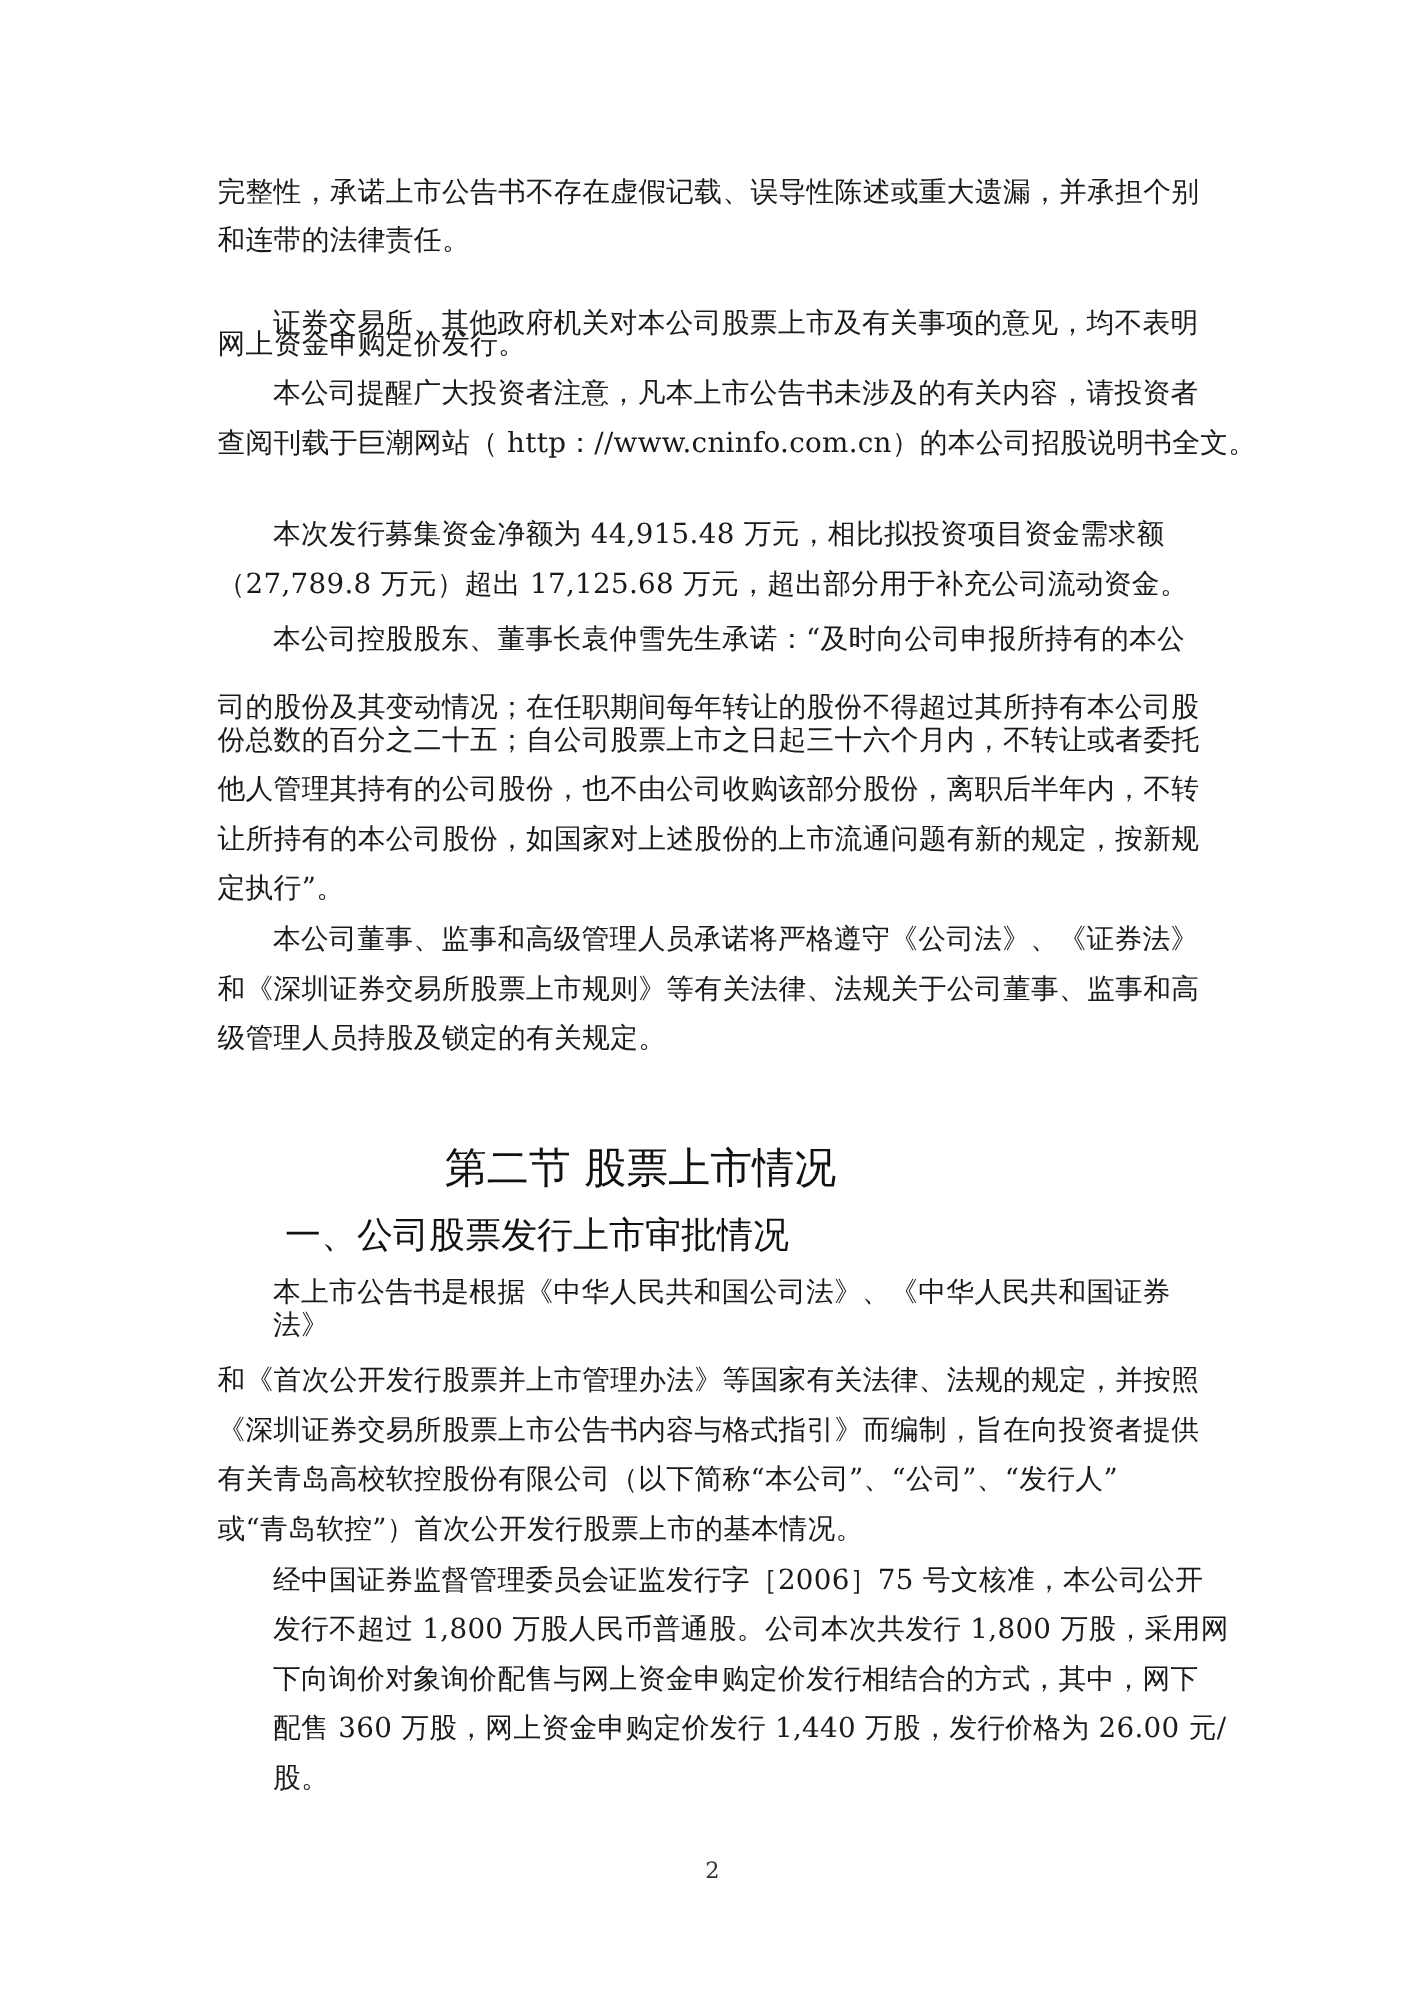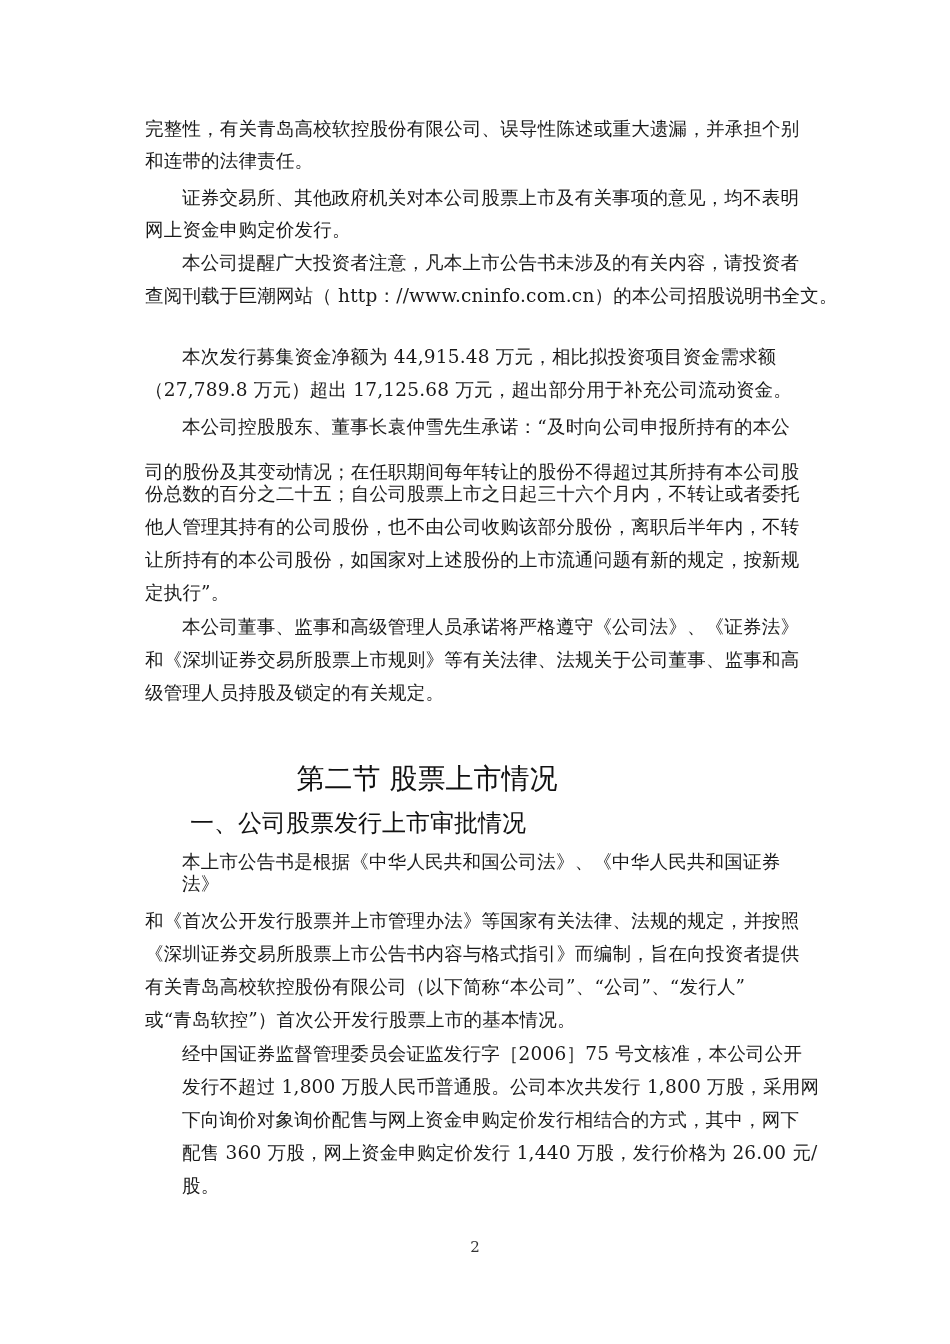--- a/index.html
+++ b/index.html
@@ -42,24 +42,24 @@
     font-family: "DejaVu Serif", "Liberation Serif", serif;
     font-size: 15px;
     color: #333;
   }
 </style>
 </head>
 <body>
 
 <div class="page">
 
-  <div class="line" style="left:145px; top:117px;">完整性，有关青岛高校软控股份有限公司、误导性陈述或重大遗漏，并承担个别</div>
+  <div class="line" style="left:145px; top:117px;">完整性，承诺上市公告书不存在虚假记载、误导性陈述或重大遗漏，并承担个别</div>
   <div class="line" style="left:145px; top:149px;">和连带的法律责任。</div>
 
-  <div class="line" style="left:182px; top:186px;text-align:right;">证券交易所、其他政府机关对本公司股票上市及有关事项的意见，均不表明</div>
+  <div class="line" style="left:182px; top:204px;text-align:right;">证券交易所、其他政府机关对本公司股票上市及有关事项的意见，均不表明</div>
   <div class="line" style="left:145px; top:218px;">网上资金申购定价发行。</div>
 
   <div class="line" style="left:182px; top:251px;">本公司提醒广大投资者注意，凡本上市公告书未涉及的有关内容，请投资者</div>
   <div class="line" style="left:145px; top:284px;">查阅刊载于巨潮网站（ http：//www.cninfo.com.cn）的本公司招股说明书全文。</div>
 
   <div class="line" style="left:182px; top:345px;">本次发行募集资金净额为 44,915.48 万元，相比拟投资项目资金需求额</div>
   <div class="line" style="left:145px; top:378px;">（27,789.8 万元）超出 17,125.68 万元，超出部分用于补充公司流动资金。</div>
 
   <div class="line" style="left:182px; top:415px;">本公司控股股东、董事长袁仲雪先生承诺：“及时向公司申报所持有的本公</div>
   <div class="line" style="left:145px; top:460px;">司的股份及其变动情况；在任职期间每年转让的股份不得超过其所持有本公司股</div>

